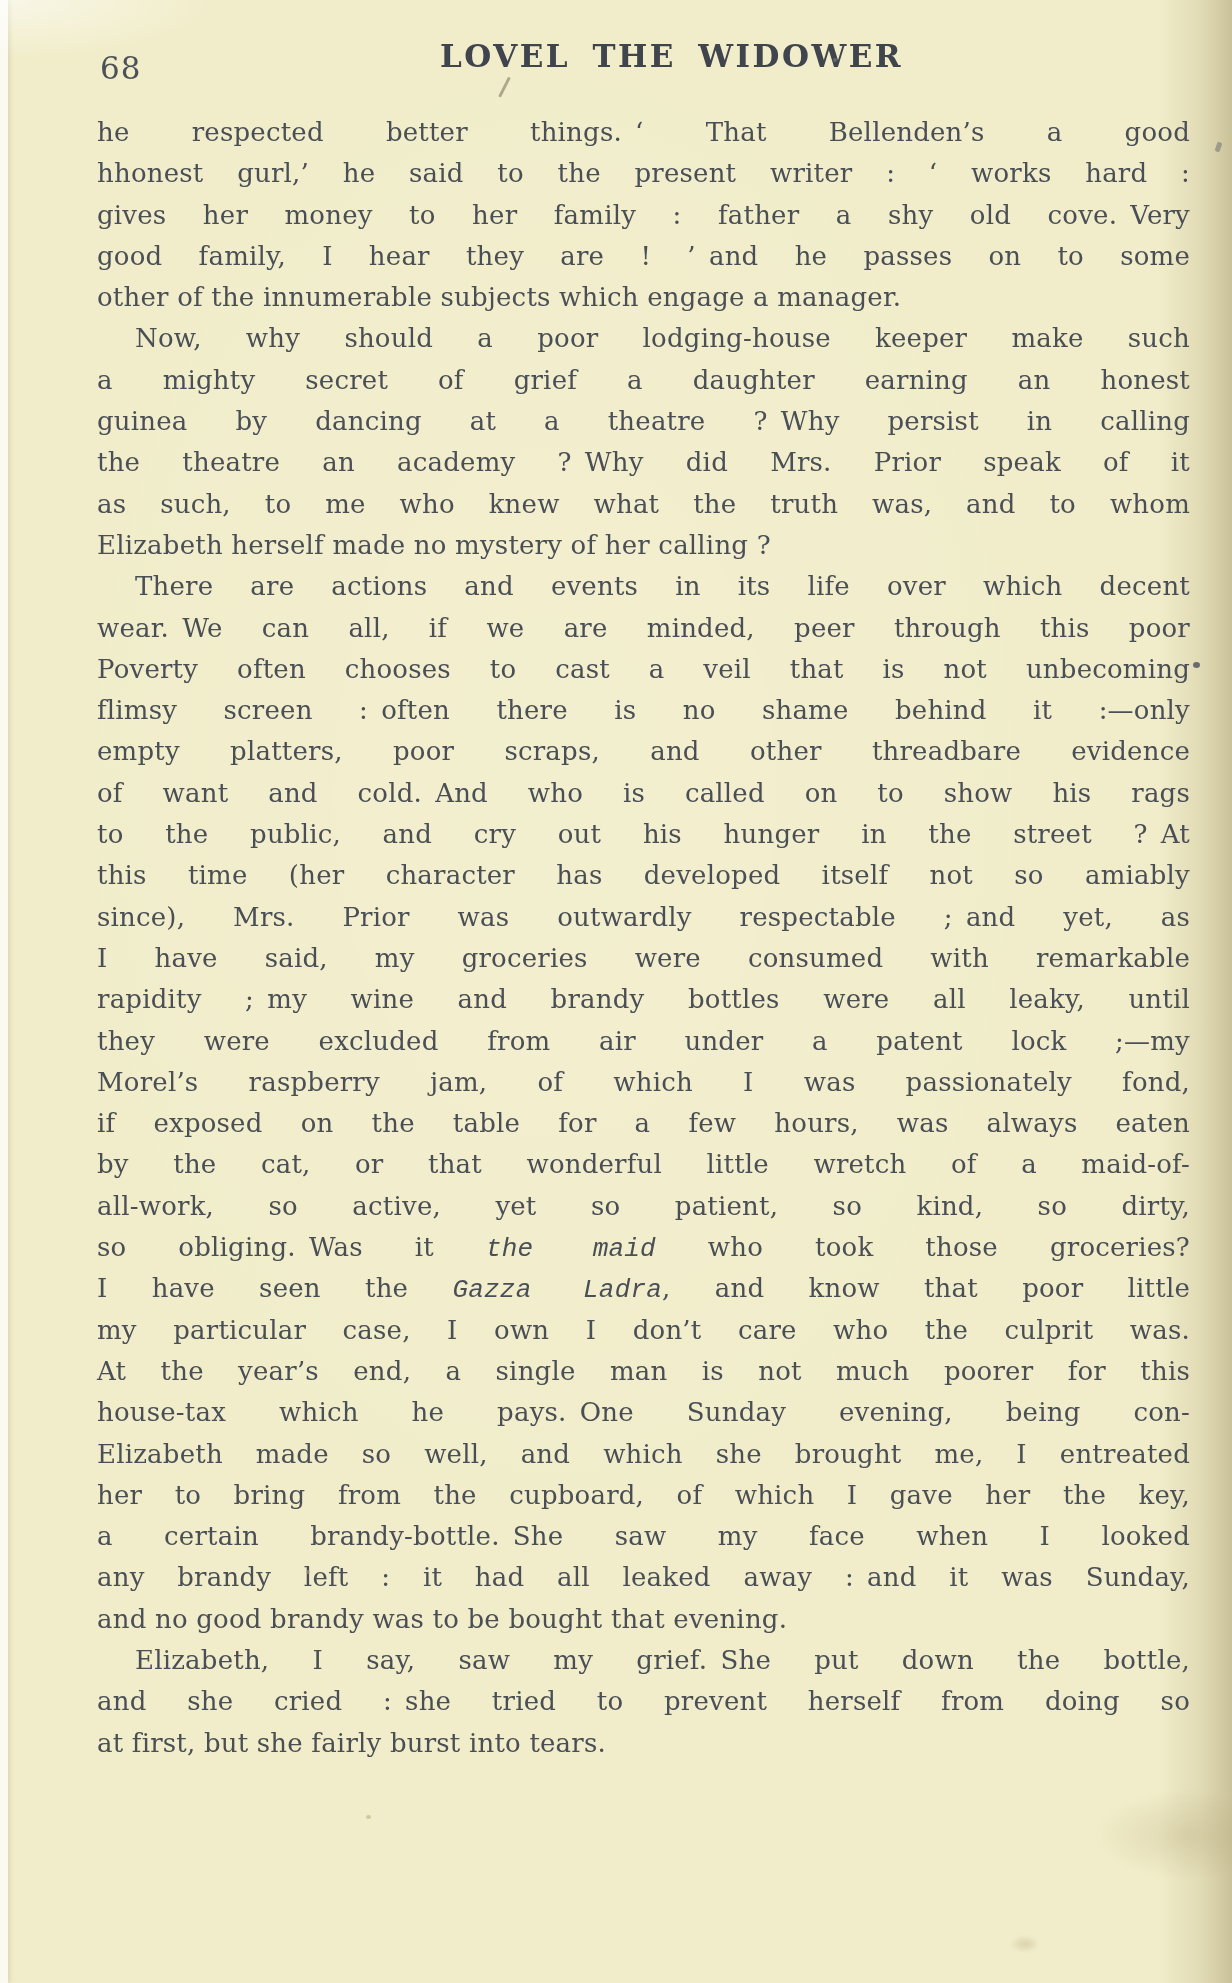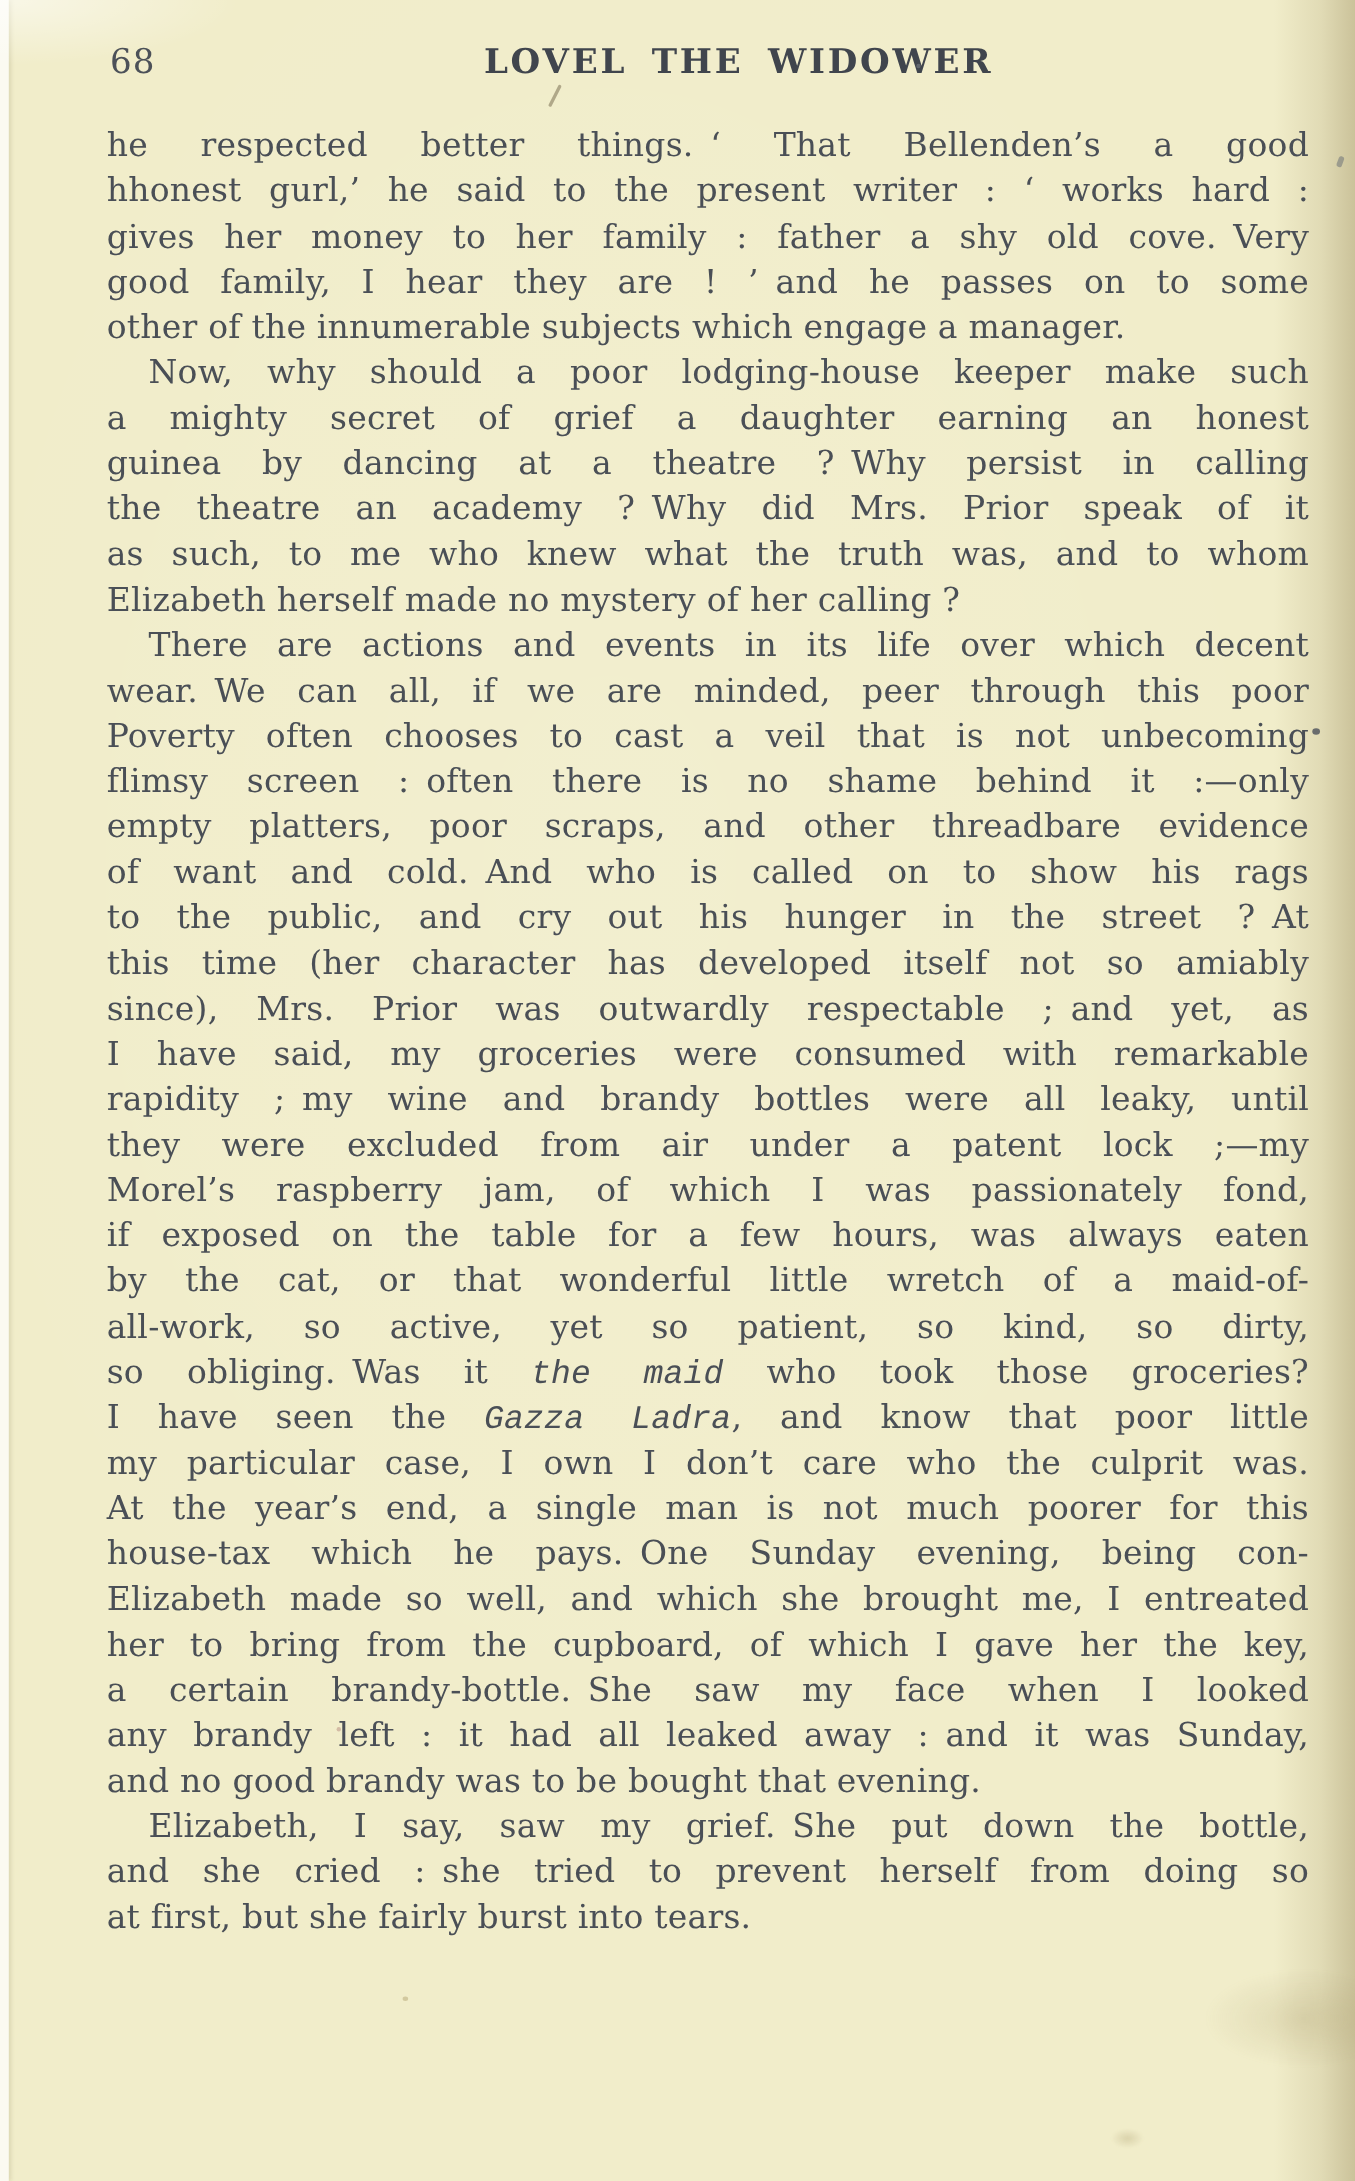--- a/index.html
+++ b/index.html
@@ -30,42 +30,42 @@
   }
   .scan-corner{
     position:absolute;left:0;top:0;width:220px;height:60px;
     background:radial-gradient(ellipse at 0% 0%, rgba(255,255,255,0.55), rgba(255,255,255,0) 70%);
   }
   .header{
     position:absolute;
     left:97px;right:42px;top:38px;height:38px;
   }
   .pagenum{
-    position:absolute;left:3px;top:0;
+    position:absolute;left:3px;top:12px;
     font-size:31px;color:#4c5158;
     letter-spacing:1px;
   }
   .title{
     position:absolute;left:0;right:0;top:0;
     text-align:center;
     font-size:31px;font-weight:bold;
     letter-spacing:2.5px;word-spacing:9px;
     color:#40454d;
     transform:translateX(28px);
   }
   .title-dot{
     position:absolute;left:736px;top:20px;
     width:4px;height:4px;border-radius:50%;
     background:#686d74;opacity:.85;
   }
   .body-text{
     position:absolute;
     left:97px;top:112px;
     width:1093px;
-    font-size:30px;
+    font-size:26px;
     color:var(--ink);
   }
   .line{
     height:41.3px;line-height:41.3px;
     text-align:justify;
     text-align-last:justify;
     white-space:nowrap;
     letter-spacing:0.2px;
   }
   .line.last{

